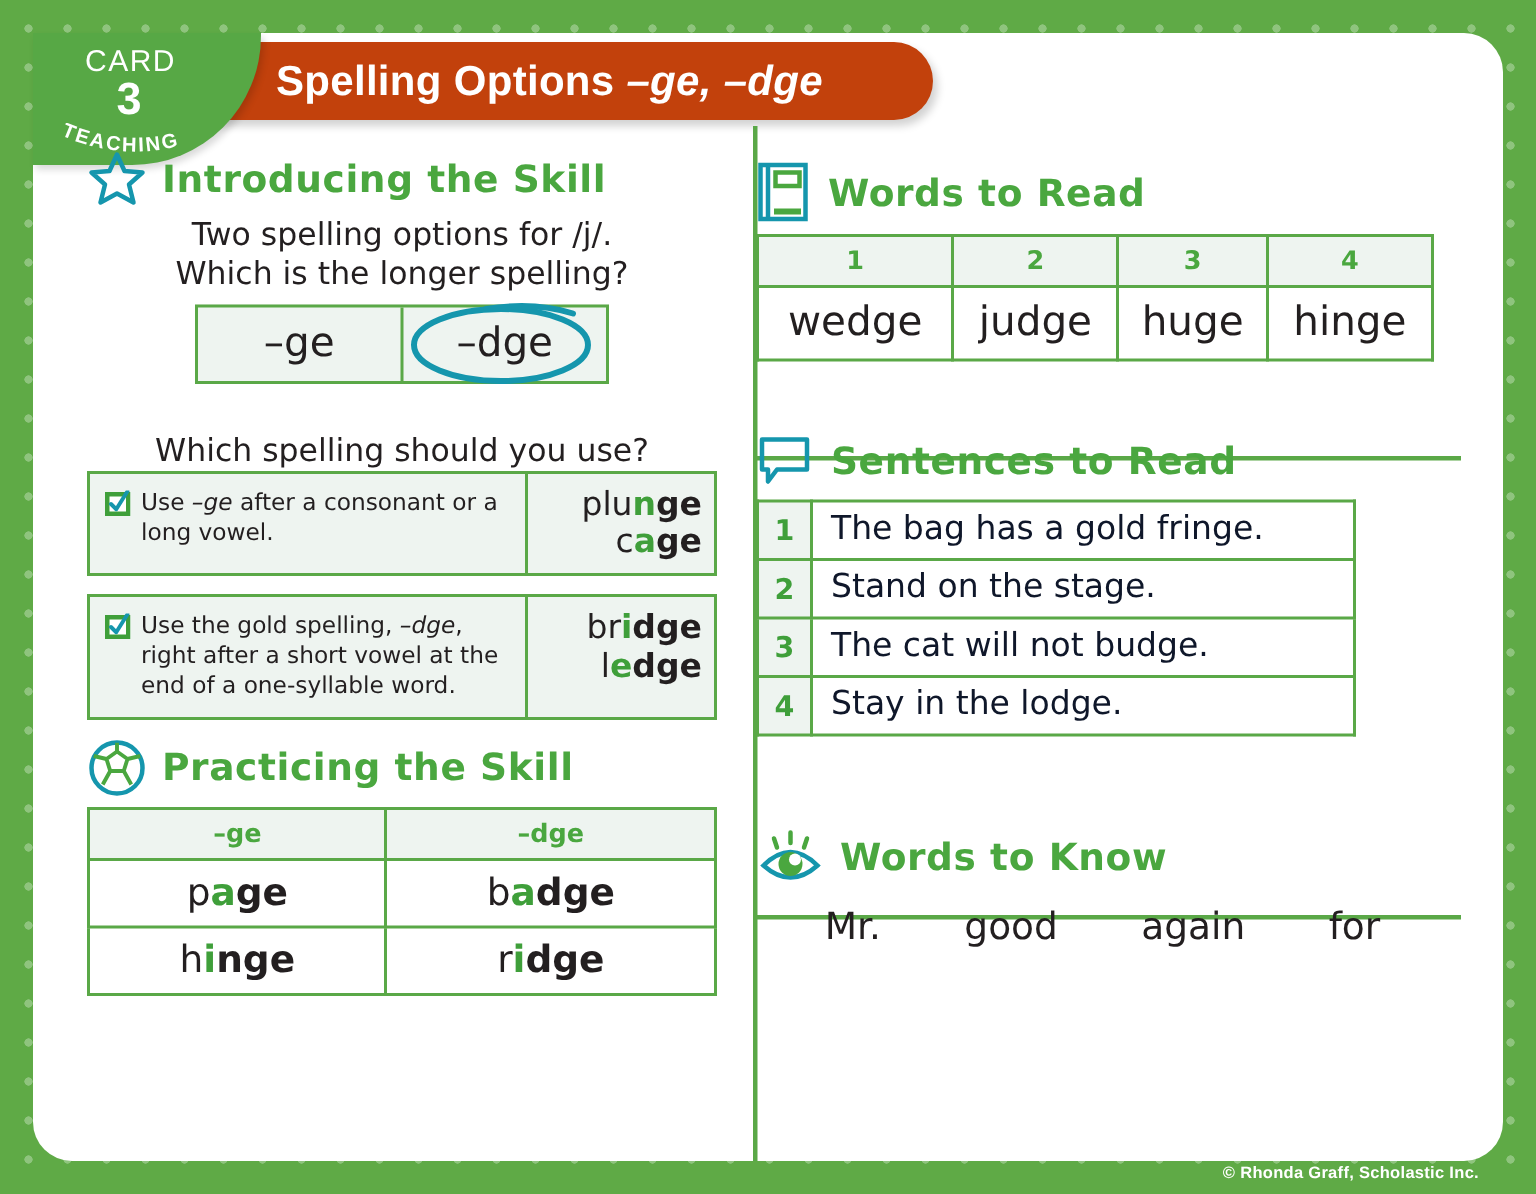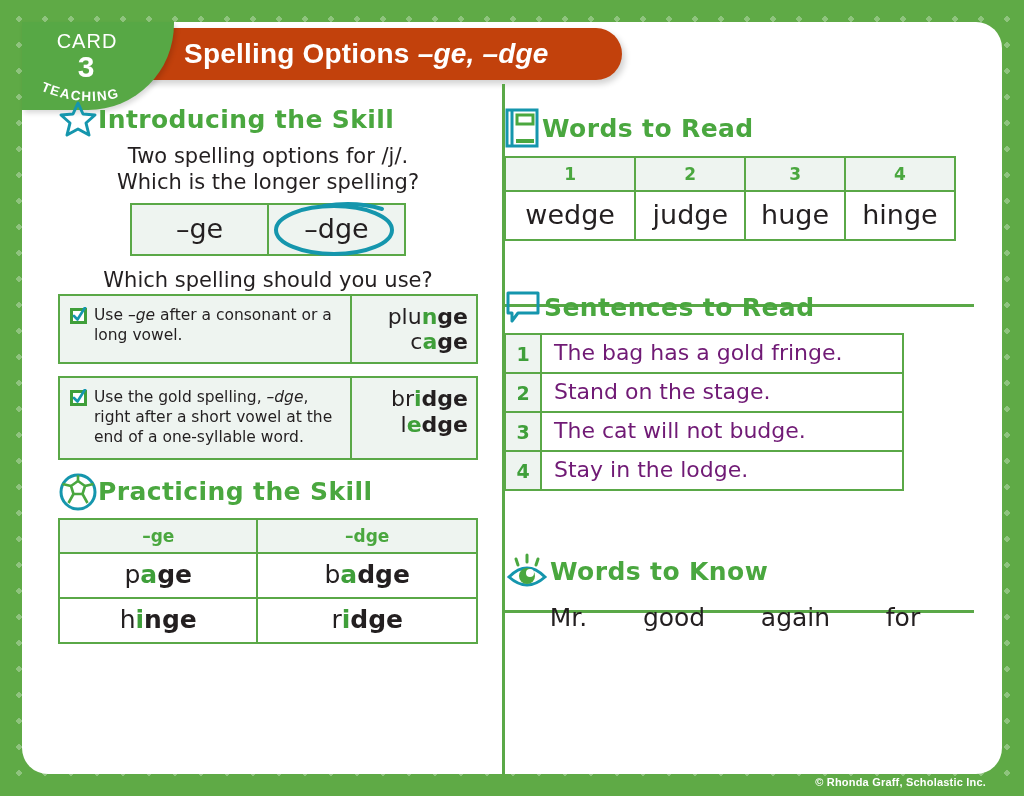--- a/index.html
+++ b/index.html
@@ -43,21 +43,21 @@
   .badge-teach{position:absolute;left:12px;top:60px;width:120px;height:28px;}
   .badge-teach text{font-size:13.5px;font-weight:bold;letter-spacing:1.4px;fill:#fff;}
 
   
   .col-left{position:absolute;left:36px;top:78px;width:420px;}
   .col-right{position:absolute;left:482px;top:62px;width:470px;}
   .vdiv{position:absolute;left:480px;top:62px;width:3px;height:690px;background:#5aa847;}
   .hdiv{position:absolute;left:482px;width:470px;height:3px;background:#5aa847;}
 
   
-  .sec-head{display:flex;align-items:center;margin-bottom:6px;}
+  .sec-head{display:flex;align-items:center;gap:10px;margin-bottom:6px;}
   .sec-title{
     color:#4aa73f;font-size:25px;font-weight:bold;letter-spacing:.4px;
     font-family:"DejaVu Sans", sans-serif;
   }
   .icon{flex:0 0 auto;display:block;}
 
   
   .prompt{
     text-align:center;color:#231f20;font-size:21px;line-height:1.22;
     font-family:"DejaVu Sans", sans-serif;
@@ -109,21 +109,21 @@
   .practice .word-cell{font-size:25px;padding:6px 0 8px;}
 
   
   .sent-tbl{margin-top:6px;width:400px;}
   .sent-num{
     width:34px;background:#eef4f0;color:#3f9f3a;font-weight:bold;font-size:19px;
     text-align:center;border:2px solid #5aa847;padding:6px 0;
     font-family:"DejaVu Sans", sans-serif;
   }
   .sent-txt{
-    border:2px solid #5aa847;padding:5px 0 7px 12px;font-size:22px;color:#701a75;
+    border:2px solid #5aa847;padding:5px 0 7px 12px;font-size:22px;color:#0f172a;
     font-family:"DejaVu Sans", sans-serif;
   }
 
   
   .wtk-row{display:flex;justify-content:space-around;margin-top:10px;padding:0 26px 0 18px;}
   .wtk{font-size:25px;color:#231f20;font-family:"DejaVu Sans", sans-serif;}
 
   .copyright{
     position:absolute;right:38px;bottom:8px;color:#ffffff;font-size:11px;
     letter-spacing:.2px;
@@ -172,21 +172,21 @@
 
     <div class="optbox">
       <div class="optcell">–ge</div>
       <div class="optcell">–dge</div>
       <svg class="circle-ann" width="146" height="62" viewBox="0 0 146 62">
         <ellipse cx="70" cy="33" rx="58" ry="24" fill="none" stroke="#1596ad" stroke-width="4"></ellipse>
         <path d="M60 9 Q92 4 118 12" fill="none" stroke="#1596ad" stroke-width="4" stroke-linecap="round"></path>
       </svg>
     </div>
 
-    <div class="prompt" style="margin-top:12px">Which spelling should you use?</div>
+    <div class="prompt" style="margin-top:32px">Which spelling should you use?</div>
 
     <div class="rules">
 
       <div class="rule">
         <div class="rule-text">
           <svg class="chk" width="17" height="17" viewBox="0 0 17 17">
             <rect x="1.5" y="2.5" width="14" height="13" fill="#ffffff" stroke="#3f9f3a" stroke-width="3"></rect>
             <path d="M4 9 L7.5 12.5 L15 0.5" fill="none" stroke="#1596ad" stroke-width="2.6" stroke-linecap="round" stroke-linejoin="round"></path>
           </svg>
           <span><span>Use </span><i>–ge</i><span> after a consonant or a long vowel.</span></span>

